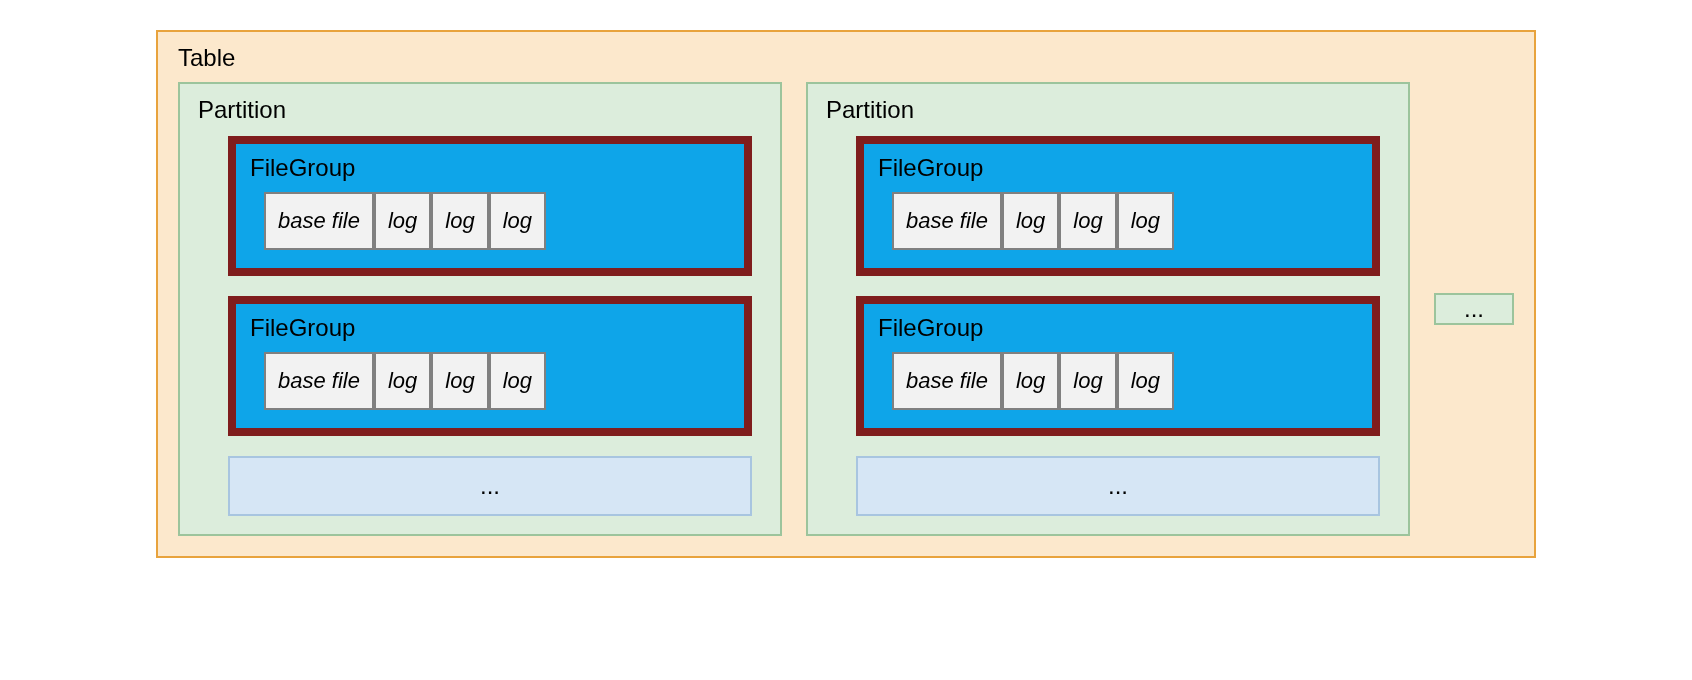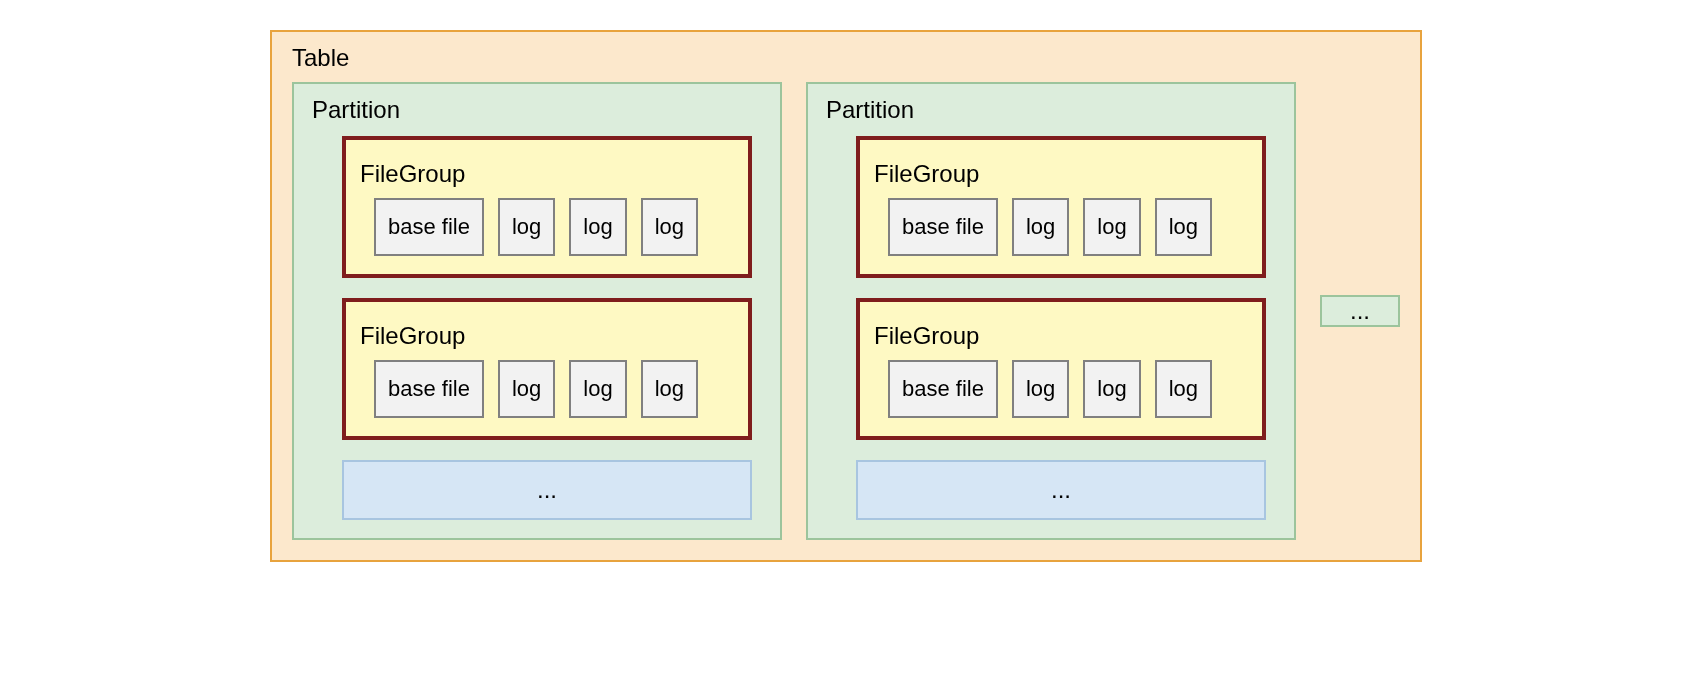--- a/index.html
+++ b/index.html
@@ -4,21 +4,21 @@
   <style>
     * { box-sizing: border-box; margin: 0; padding: 0; }
     body {
       font-family: Arial, Helvetica, sans-serif;
       background: #ffffff;
       padding: 30px;
       display: flex;
       justify-content: center;
     }
     .table-container {
-      width: 1152px;
+      width: 1380px;
       background: #fce8cc;
       border: 2px solid #e8a33d;
       padding: 12px 20px 20px 20px;
     }
     .table-label {
       font-size: 24px;
       color: #000;
       margin-bottom: 10px;
     }
     .partitions-row {
@@ -38,33 +38,33 @@
       margin-bottom: 12px;
     }
     .filegroups-col {
       display: flex;
       flex-direction: column;
       gap: 20px;
       padding-left: 30px;
       padding-right: 10px;
     }
     .filegroup {
-      background: #fef9c3;
-      border: 4px solid #7f1d1d;
-      padding: 20px 14px 18px 14px;
+      background: #0ea5e9;
+      border: 8px solid #7f1d1d;
+      padding: 10px 14px 18px 14px;
     }
     .filegroup-label {
       font-size: 24px;
       color: #000;
       margin-bottom: 10px;
     }
     .files-row {
       display: flex;
-      gap: 14px;
       padding-left: 14px;
+      font-style: italic;
     }
     .file {
       background: #f2f2f2;
       border: 2px solid #808080;
       padding: 14px 12px;
       font-size: 22px;
       color: #000;
       text-align: center;
       min-width: 54px;
     }

